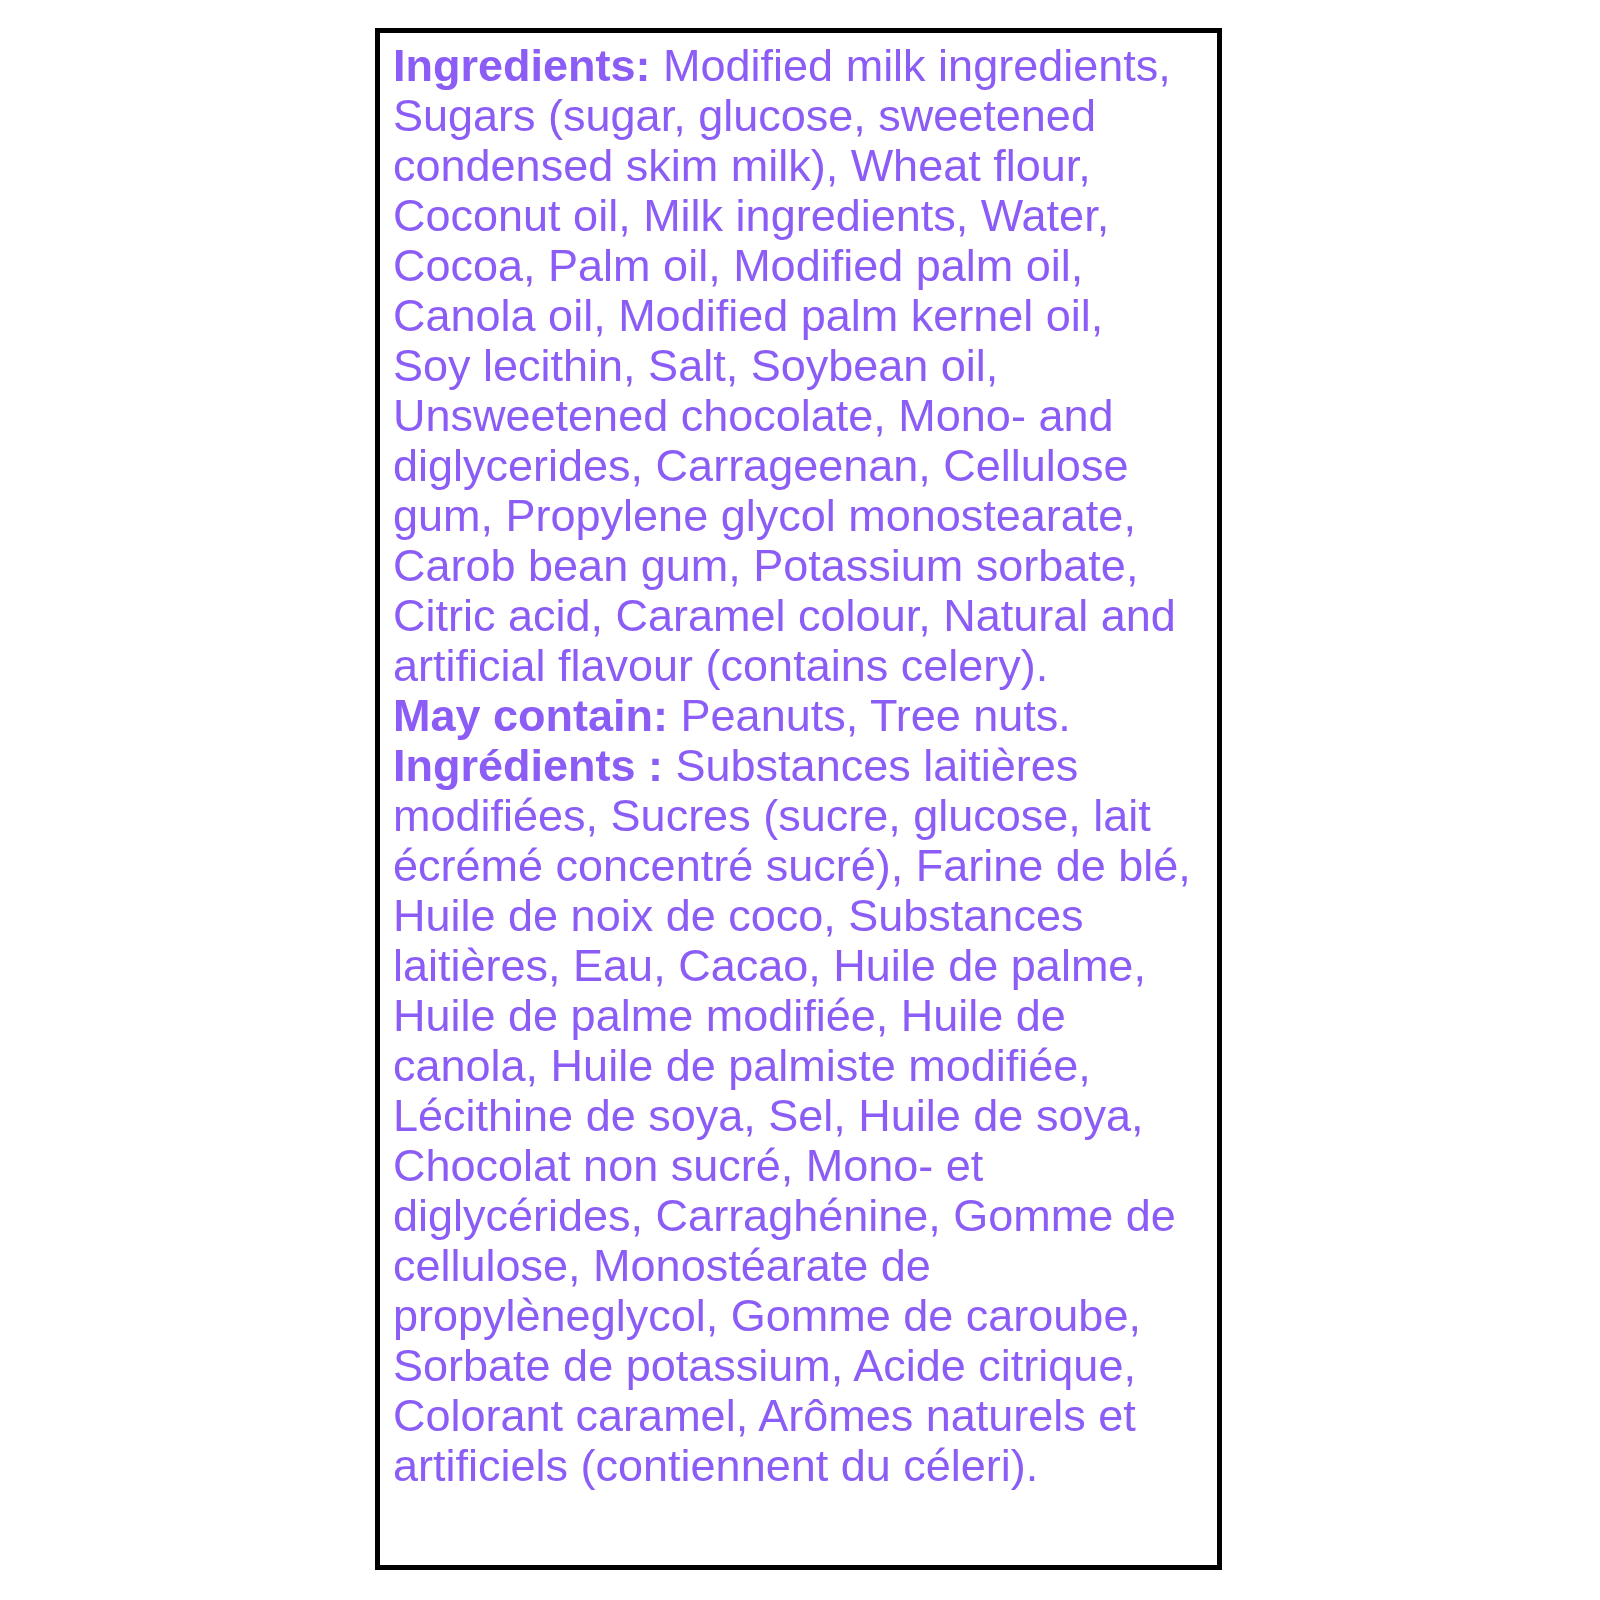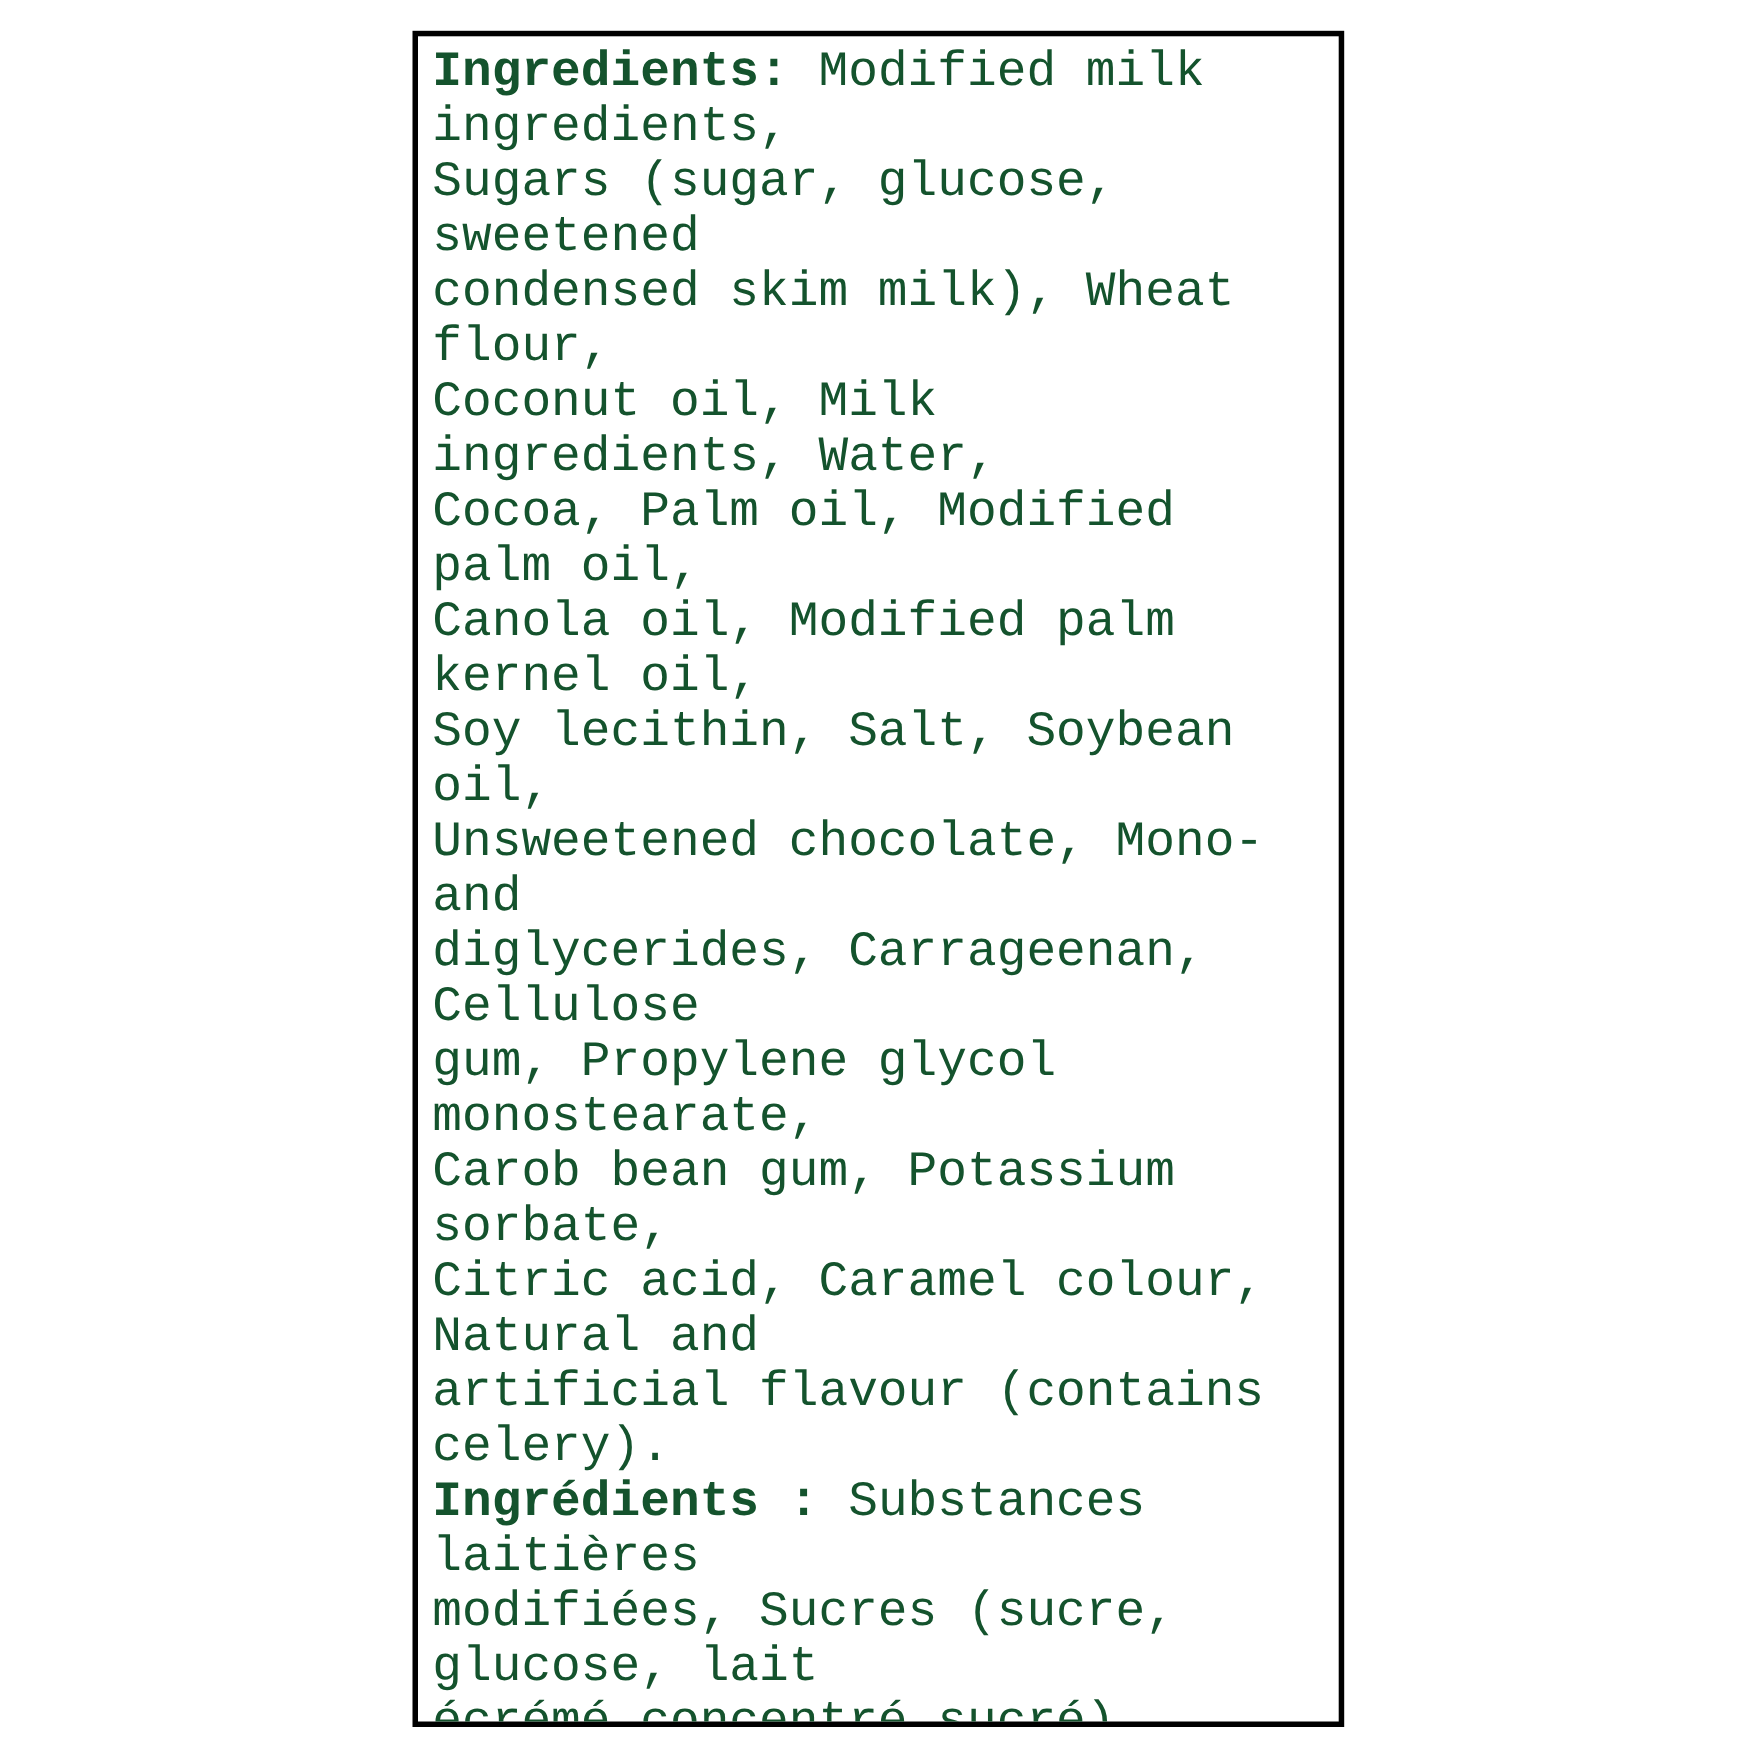--- a/index.html
+++ b/index.html
@@ -16,31 +16,31 @@
     width: 847px; height: 1542px;
     border: 5px solid #000000;
     background: #ffffff;
     padding: 8px 14px 0 13px;
     overflow: hidden;
   }
   .sec {
     margin: 0;
     font-size: 45px;
     line-height: 50px;
-    color: #14532d;
+    color: #8b5cf6;
     letter-spacing: 0;
     word-spacing: 0;
-    font-family: Liberation Mono, monospace;
   }
   .lead { font-weight: bold; }
 </style>
 </head>
 <body>
 
 <div class="label-box">
 
   <p class="sec"><b class="lead">Ingredients:</b> <span>Modified milk ingredients,<br>Sugars (sugar, glucose, sweetened<br>condensed skim milk), Wheat flour,<br>Coconut oil, Milk ingredients, Water,<br>Cocoa, Palm oil, Modified palm oil,<br>Canola oil, Modified palm kernel oil,<br>Soy lecithin, Salt, Soybean oil,<br>Unsweetened chocolate, Mono- and<br>diglycerides, Carrageenan, Cellulose<br>gum, Propylene glycol monostearate,<br>Carob bean gum, Potassium sorbate,<br>Citric acid, Caramel colour, Natural and<br>artificial flavour (contains celery).</span></p>
 
+  <p class="sec"><b class="lead">May contain:</b> <span>Peanuts, Tree nuts.</span></p>
 
   <p class="sec"><b class="lead">Ingrédients :</b> <span>Substances laitières<br>modifiées, Sucres (sucre, glucose, lait<br>écrémé concentré sucré), Farine de blé,<br>Huile de noix de coco, Substances<br>laitières, Eau, Cacao, Huile de palme,<br>Huile de palme modifiée, Huile de<br>canola, Huile de palmiste modifiée,<br>Lécithine de soya, Sel, Huile de soya,<br>Chocolat non sucré, Mono- et<br>diglycérides, Carraghénine, Gomme de<br>cellulose, Monostéarate de<br>propylèneglycol, Gomme de caroube,<br>Sorbate de potassium, Acide citrique,<br>Colorant caramel, Arômes naturels et<br>artificiels (contiennent du céleri).</span></p>
 
 
 </div>
 
 </body></html>

